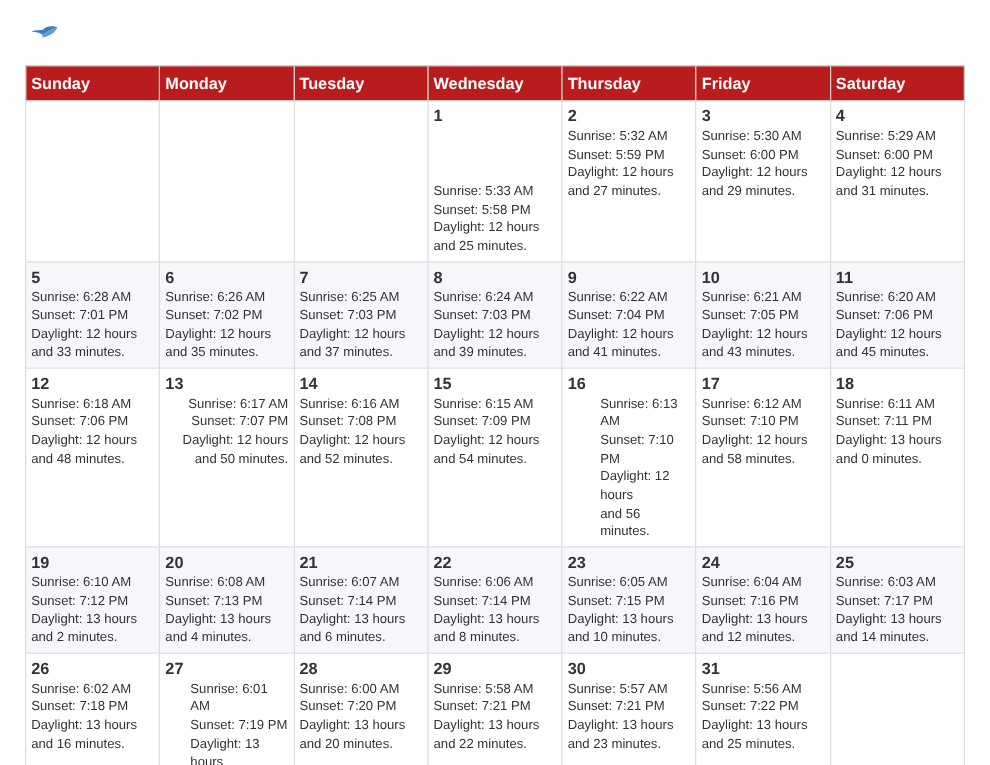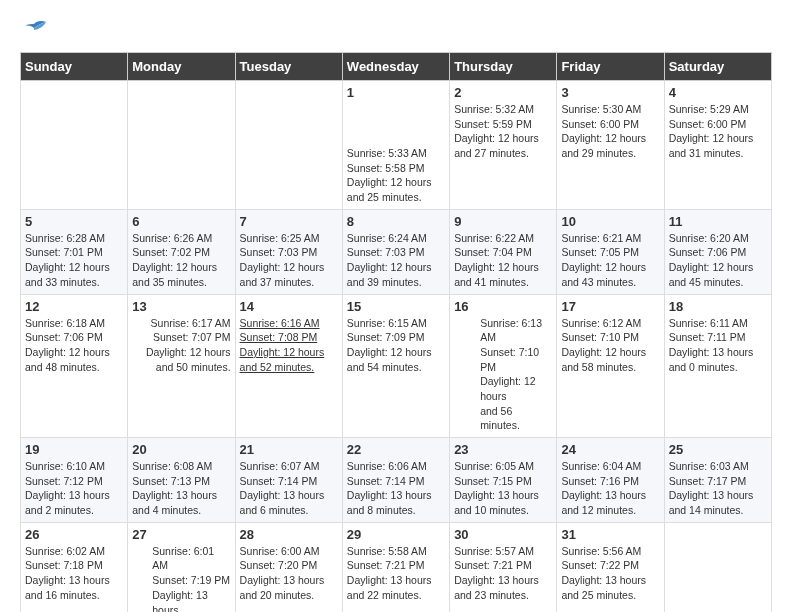--- a/index.html
+++ b/index.html
@@ -32,21 +32,21 @@
     .subtitle {
       font-size: 16px;
       color: #555;
     }
     table {
       width: 100%;
       border-collapse: collapse;
       table-layout: fixed;
     }
     thead tr th {
-      background-color: #404040;
+      background-color: #b91c1c;
       color: #fff;
       font-size: 13px;
       padding: 6px 4px;
       text-align: left;
       border: 1px solid #ccc;
     }
     tbody tr td {
       vertical-align: top;
       font-size: 11px;
       color: #333;
@@ -211,21 +211,21 @@
         </td>
         <td>
           <span class="day-num">13</span>
           <div class="day-info" style="white-space: pre-line; text-align: right;">Sunrise: 6:17 AM
 Sunset: 7:07 PM
 Daylight: 12 hours
 and 50 minutes.</div>
         </td>
         <td>
           <span class="day-num">14</span>
-          <div class="day-info" style="white-space: pre-line; text-decoration: underline;">Sunrise: 6:16 AM
+          <div class="day-info" style="white-space: pre-line;">Sunrise: 6:16 AM
 Sunset: 7:08 PM
 Daylight: 12 hours
 and 52 minutes.</div>
         </td>
         <td>
           <span class="day-num">15</span>
           <div class="day-info" style="white-space: pre-line;">Sunrise: 6:15 AM
 Sunset: 7:09 PM
 Daylight: 12 hours
 and 54 minutes.</div>

